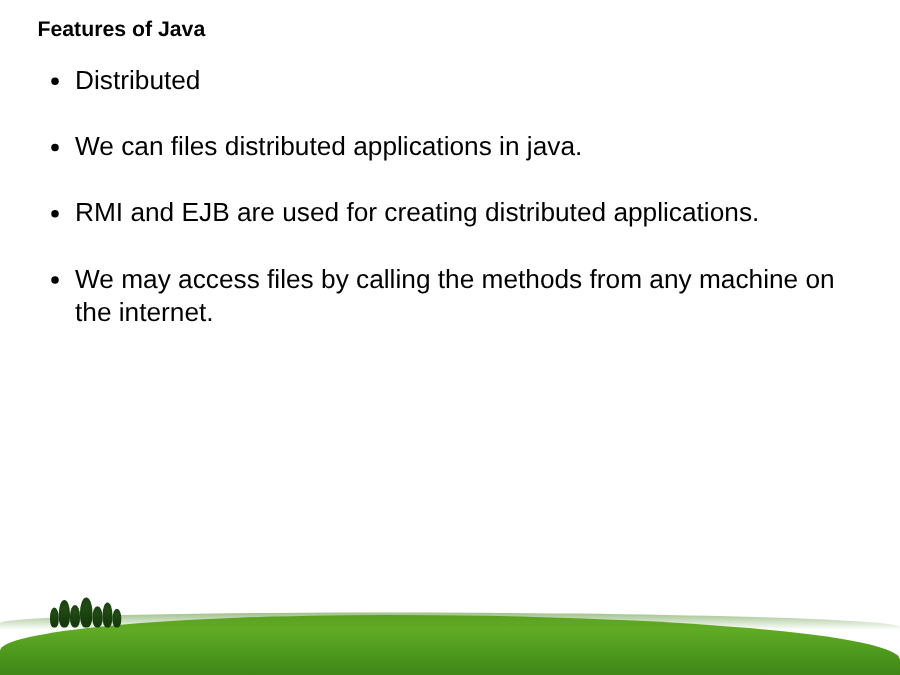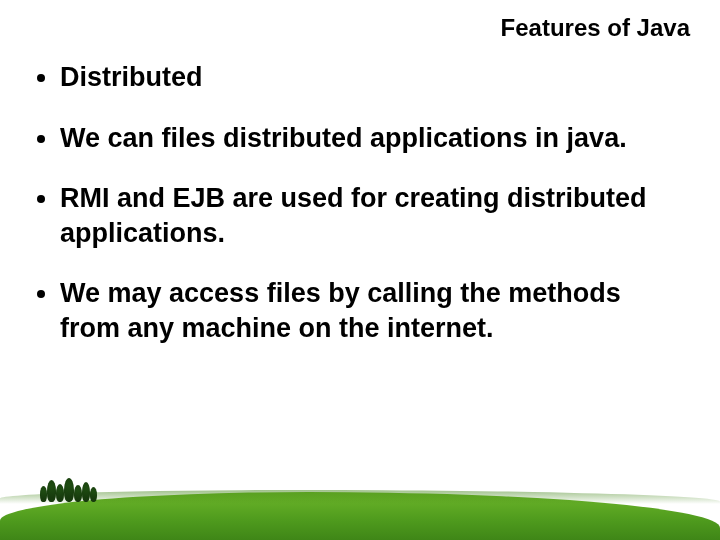--- a/index.html
+++ b/index.html
@@ -9,34 +9,34 @@
     background: #ffffff;
     position: relative;
   }
   .slide {
     width: 720px;
     height: 540px;
     position: relative;
     padding: 12px 30px 0 30px;
   }
   .title {
-    text-align: right;
-    font-size: 24px;
+    text-align: left;
+    font-size: 17px;
     font-weight: bold;
     color: #000;
     margin-bottom: 18px;
     margin-top: 2px;
   }
   ul.bullets {
     list-style: disc;
     padding-left: 30px;
   }
   ul.bullets > li {
-    font-size: 27px;
-    font-weight: bold;
+    font-size: 21px;
+    font-weight: normal;
     color: #000;
     line-height: 1.28;
     margin-bottom: 26px;
     padding-right: 10px;
   }
   
   .landscape {
     position: absolute;
     left: 0;
     bottom: 0;

